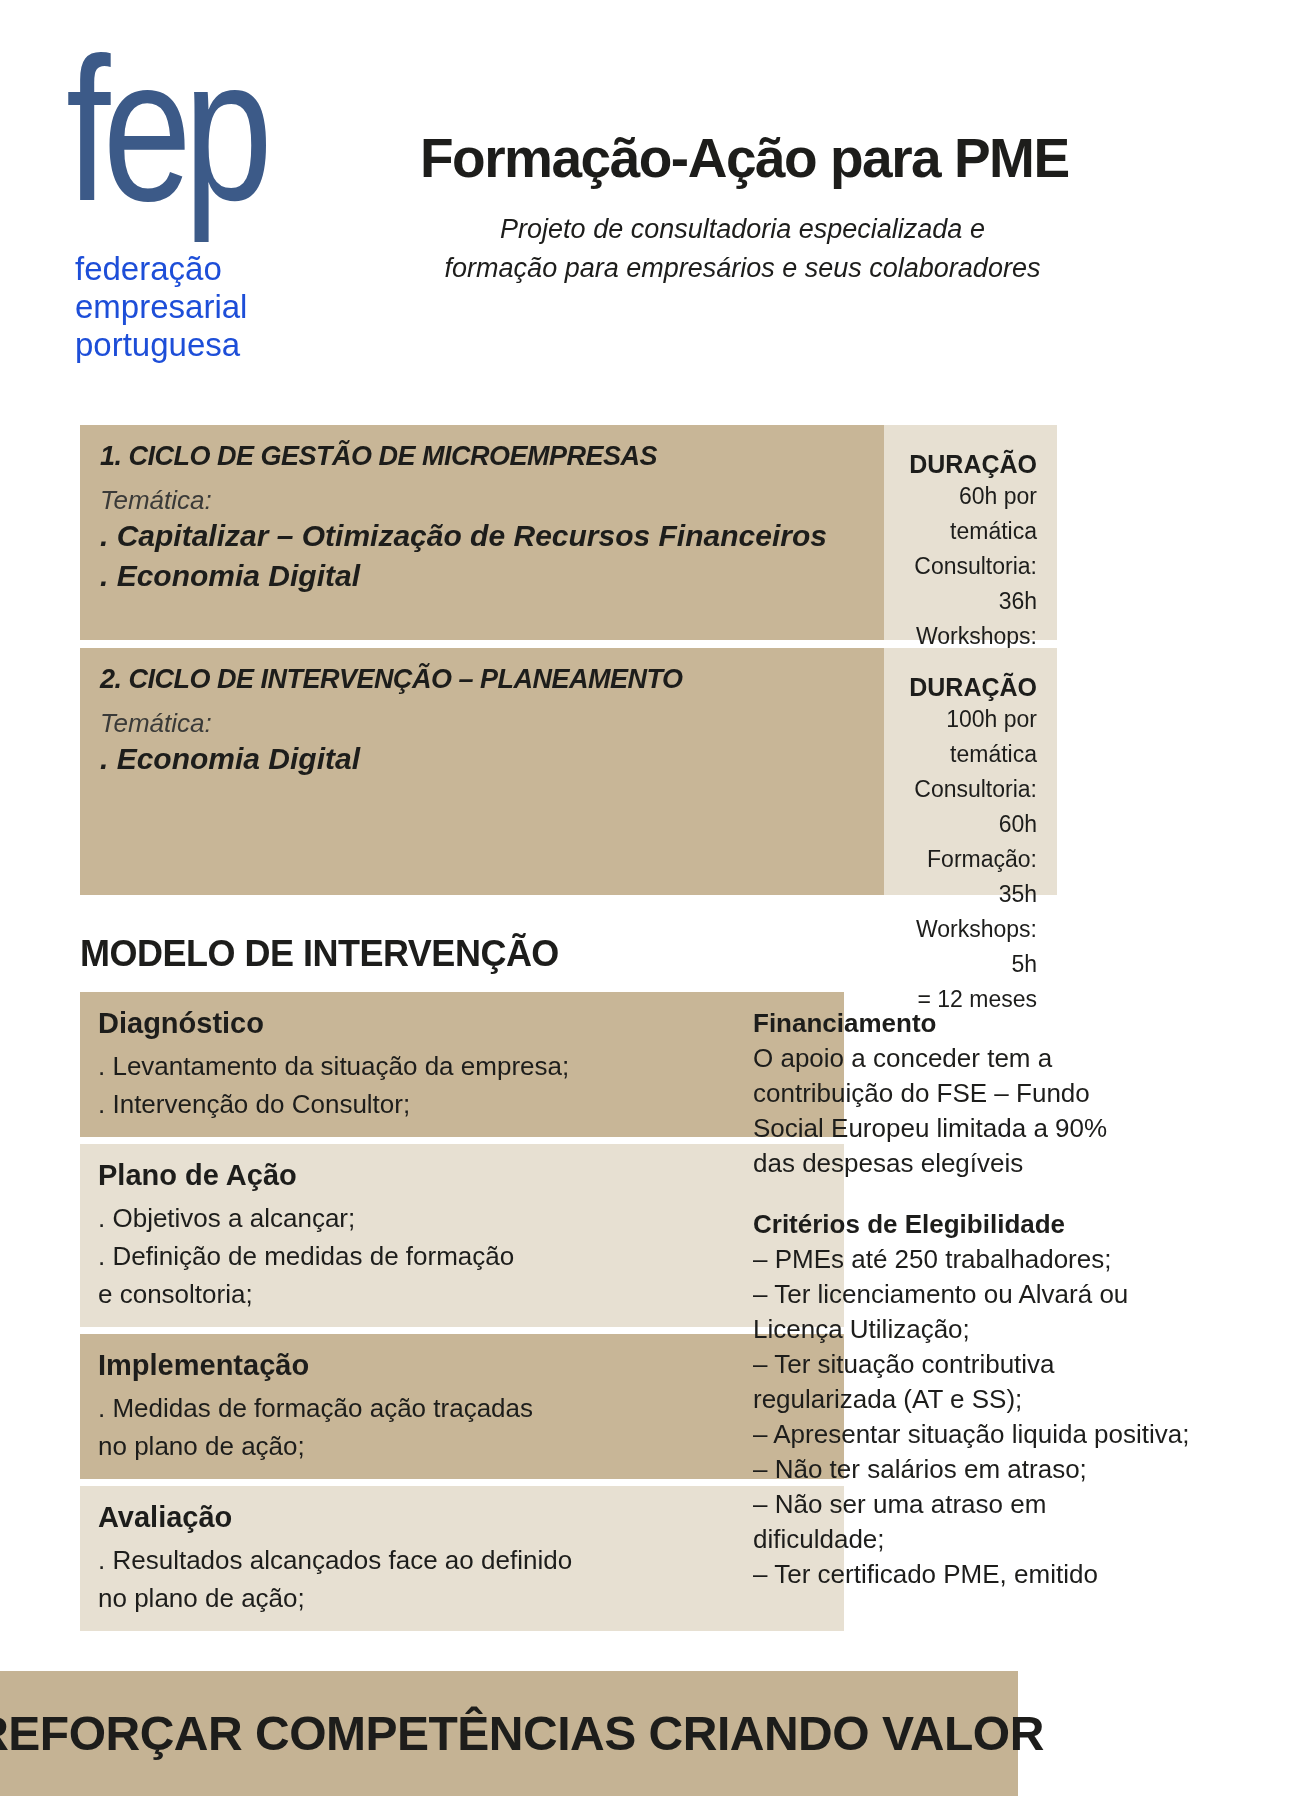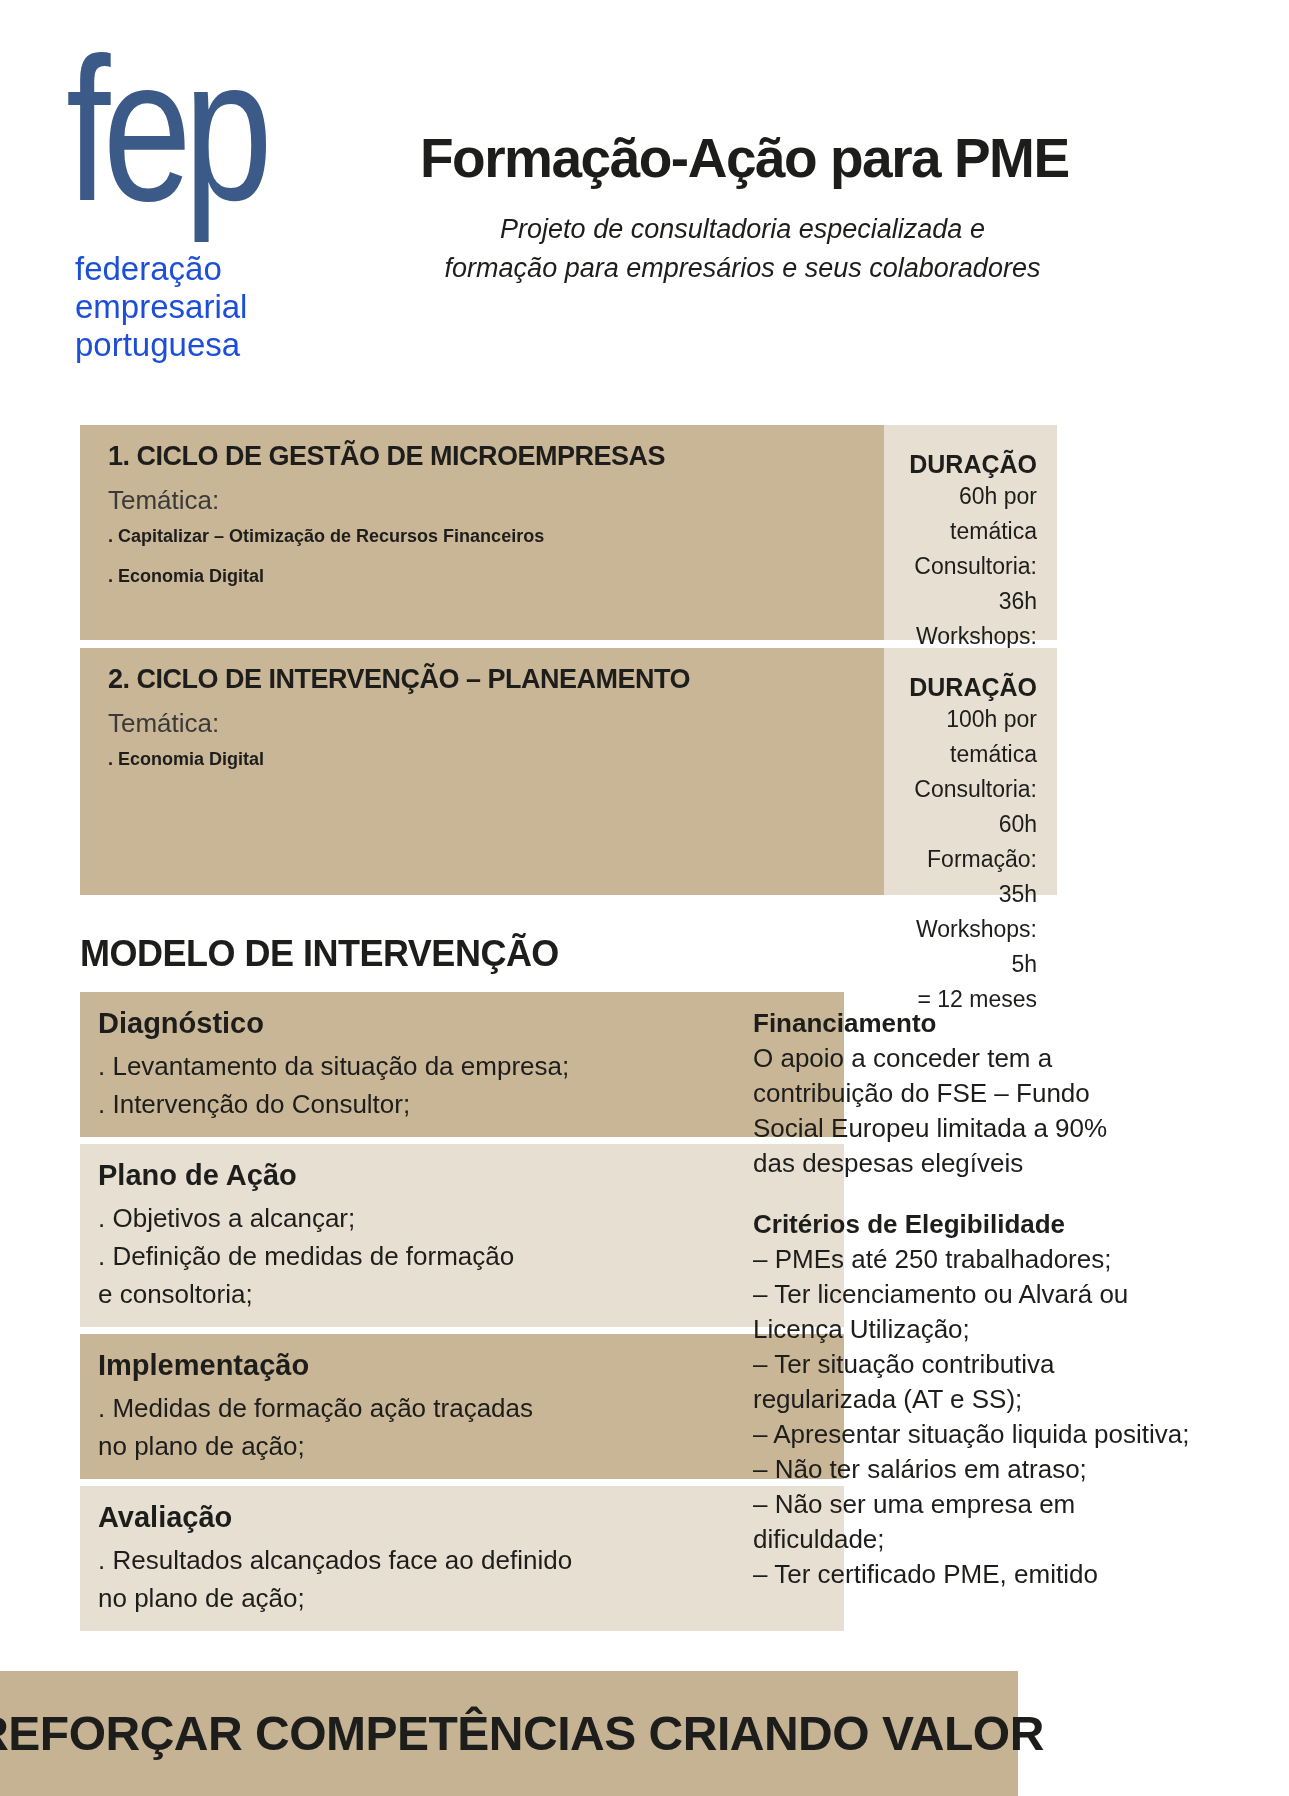--- a/index.html
+++ b/index.html
@@ -23,24 +23,24 @@
 
   
   .header-block { position:absolute; left:420px; top:126px; width:645px; text-align:center; }
   .header-title { font-size:55px; font-weight:bold; letter-spacing:-1.5px; white-space:nowrap; }
   .header-sub { margin-top:20px; font-size:27px; line-height:39px; color:#1d1d1b;font-style:italic; }
 
   
   .cycle-box { position:absolute; left:80px; width:977px; display:flex; }
   .cycle-1 { top:425px; height:215px; }
   .cycle-2 { top:648px; height:247px; }
-  .cycle-main { flex:1; background:#c8b697; padding:16px 28px; box-sizing:border-box; }
+  .cycle-main { flex:1; background:#c8b697; padding:16px 20px; box-sizing:border-box;font-style:italic; }
   .cycle-title { font-size:27px; font-weight:bold; letter-spacing:-0.5px; }
   .cycle-label { font-size:26px; margin-top:13px; color:#3a3a38; }
-  .cycle-topic { font-size:18px; font-weight:bold; line-height:40px; }
+  .cycle-topic { font-size:30px; font-weight:bold; line-height:40px; }
   .cycle-duration {
     width:173px; background:#e7e0d2; padding:25px 20px 0 8px;
     text-align:right; box-sizing:border-box;
   }
   .duration-title { font-size:25px; font-weight:bold; }
   .duration-line { font-size:23px; line-height:35px; }
 
   
   .model-heading {
     position:absolute; left:80px; top:933px;
@@ -152,21 +152,21 @@
     <div class="sb-line">das despesas elegíveis</div>
 
     <div class="sb-title criteria-title">Critérios de Elegibilidade</div>
     <div class="sb-line">– PMEs até 250 trabalhadores;</div>
     <div class="sb-line">– Ter licenciamento ou Alvará ou</div>
     <div class="sb-line">Licença Utilização;</div>
     <div class="sb-line">– Ter situação contributiva</div>
     <div class="sb-line">regularizada (AT e SS);</div>
     <div class="sb-line">– Apresentar situação liquida positiva;</div>
     <div class="sb-line">– Não ter salários em atraso;</div>
-    <div class="sb-line">– Não ser uma empresa em</div>
+    <div class="sb-line">– Não ser uma atraso em</div>
     <div class="sb-line">dificuldade;</div>
     <div class="sb-line">– Ter certificado PME, emitido</div>
   </div>
 
   <div class="footer">
     <div class="footer-text">REFORÇAR COMPETÊNCIAS CRIANDO VALOR</div>
   </div>
 
 </div>
 

